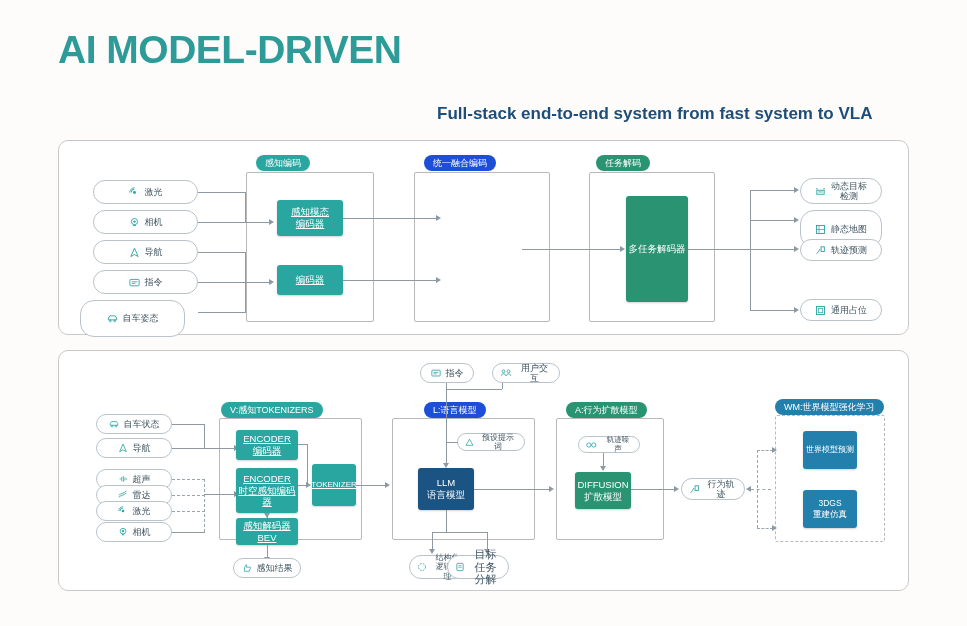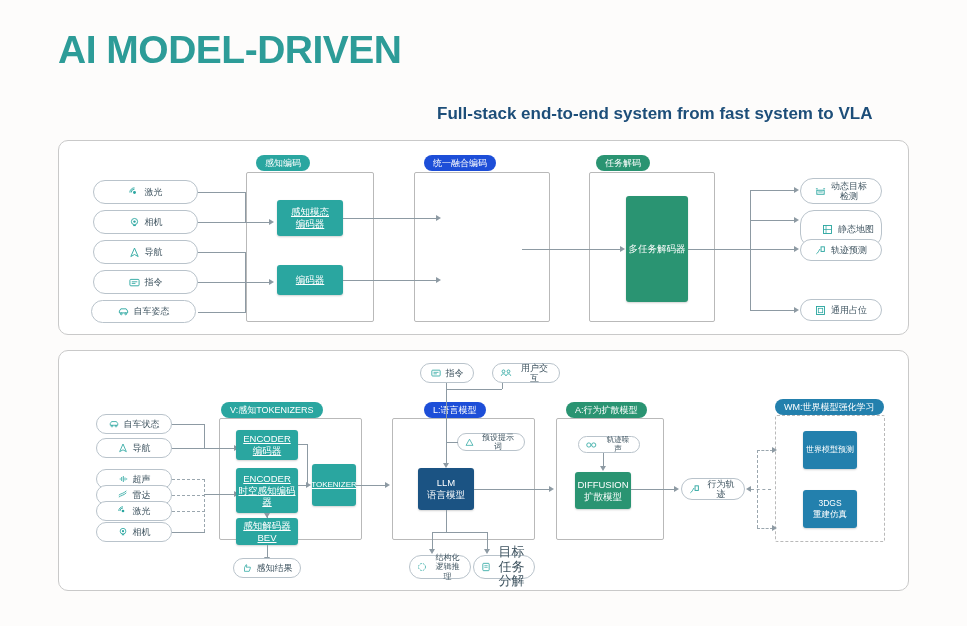--- a/index.html
+++ b/index.html
@@ -133,21 +133,21 @@
   </div>
   <div class="abs pill" style="left:93px;top:270px;width:105px;height:24px;">
     <span class="ic">
         <svg width="11" height="11" viewBox="0 0 12 12">
           <rect x="1" y="2.6" width="10" height="7" rx="1" stroke="#2aa6a0" stroke-width="1" fill="none"></rect>
           <path d="M3 5.2h6M3 7h4" stroke="#2aa6a0" stroke-width="0.9"></path>
         </svg>
       </span>
     <span class="lbl">指令</span>
   </div>
-  <div class="abs pill" style="left:91px;top:300px;width:105px;height:23px;">
+  <div class="abs pill" style="left:80px;top:300px;width:105px;height:37px;">
     <span class="ic">
         <svg width="11" height="11" viewBox="0 0 12 12">
           <path d="M1.5 7.5h9v-2l-1.6-2.4H3.1L1.5 5.5z" stroke="#2aa6a0" stroke-width="1" fill="none" stroke-linejoin="round"></path>
           <circle cx="3.6" cy="8.6" r="1" stroke="#2aa6a0" stroke-width="0.9" fill="none"></circle>
           <circle cx="8.4" cy="8.6" r="1" stroke="#2aa6a0" stroke-width="0.9" fill="none"></circle>
         </svg>
       </span>
     <span class="lbl">自车姿态</span>
   </div>
 
@@ -190,21 +190,21 @@
   <div class="abs pill" style="left:800px;top:178px;width:82px;height:26px;">
     <span class="ic">
         <svg width="11" height="11" viewBox="0 0 12 12">
           <rect x="2" y="4.6" width="8" height="4.4" stroke="#2aa6a0" stroke-width="1" fill="none"></rect>
           <path d="M1 3h2M9 3h2M3.5 6.5h5" stroke="#2aa6a0" stroke-width="0.9"></path>
         </svg>
       </span>
     <span class="lbl">动态目标
 检测</span>
   </div>
-  <div class="abs pill" style="left:800px;top:210px;width:82px;height:38px;justify-content:flex-end;">
+  <div class="abs pill" style="left:800px;top:210px;width:82px;height:38px;">
     <span class="ic">
         <svg width="11" height="11" viewBox="0 0 12 12">
           <rect x="1.6" y="1.6" width="8.8" height="8.8" stroke="#2aa6a0" stroke-width="1" fill="none"></rect>
           <path d="M4.4 1.6v8.8M1.6 6h8.8" stroke="#2aa6a0" stroke-width="0.8"></path>
         </svg>
       </span>
     <span class="lbl">静态地图</span>
   </div>
   <div class="abs pill" style="left:800px;top:239px;width:82px;height:22px;font-family:Liberation Serif, serif;">
     <span class="ic">
@@ -386,21 +386,21 @@
 
   <div class="abs pill" style="left:409px;top:555px;width:62px;height:24px;font-size:8px;">
     <span class="ic">
         <svg width="10" height="10" viewBox="0 0 12 12">
           <circle cx="6" cy="6" r="4.2" stroke="#2aa6a0" stroke-width="1" fill="none" stroke-dasharray="2 1.4"></circle>
         </svg>
       </span>
     <span class="lbl">结构化
 逻辑推理</span>
   </div>
-  <div class="abs pill" style="left:473px;top:555px;width:62px;height:24px;font-size:13px;">
+  <div class="abs pill" style="left:447px;top:555px;width:62px;height:24px;font-size:11px;">
     <span class="ic">
         <svg width="10" height="10" viewBox="0 0 12 12">
           <rect x="2.2" y="1.6" width="7.6" height="8.8" rx="1" stroke="#2aa6a0" stroke-width="1" fill="none"></rect>
           <path d="M4 4.4h4M4 6.4h4" stroke="#2aa6a0" stroke-width="0.8"></path>
         </svg>
       </span>
     <span class="lbl">目标任务
 分解</span>
   </div>
 

